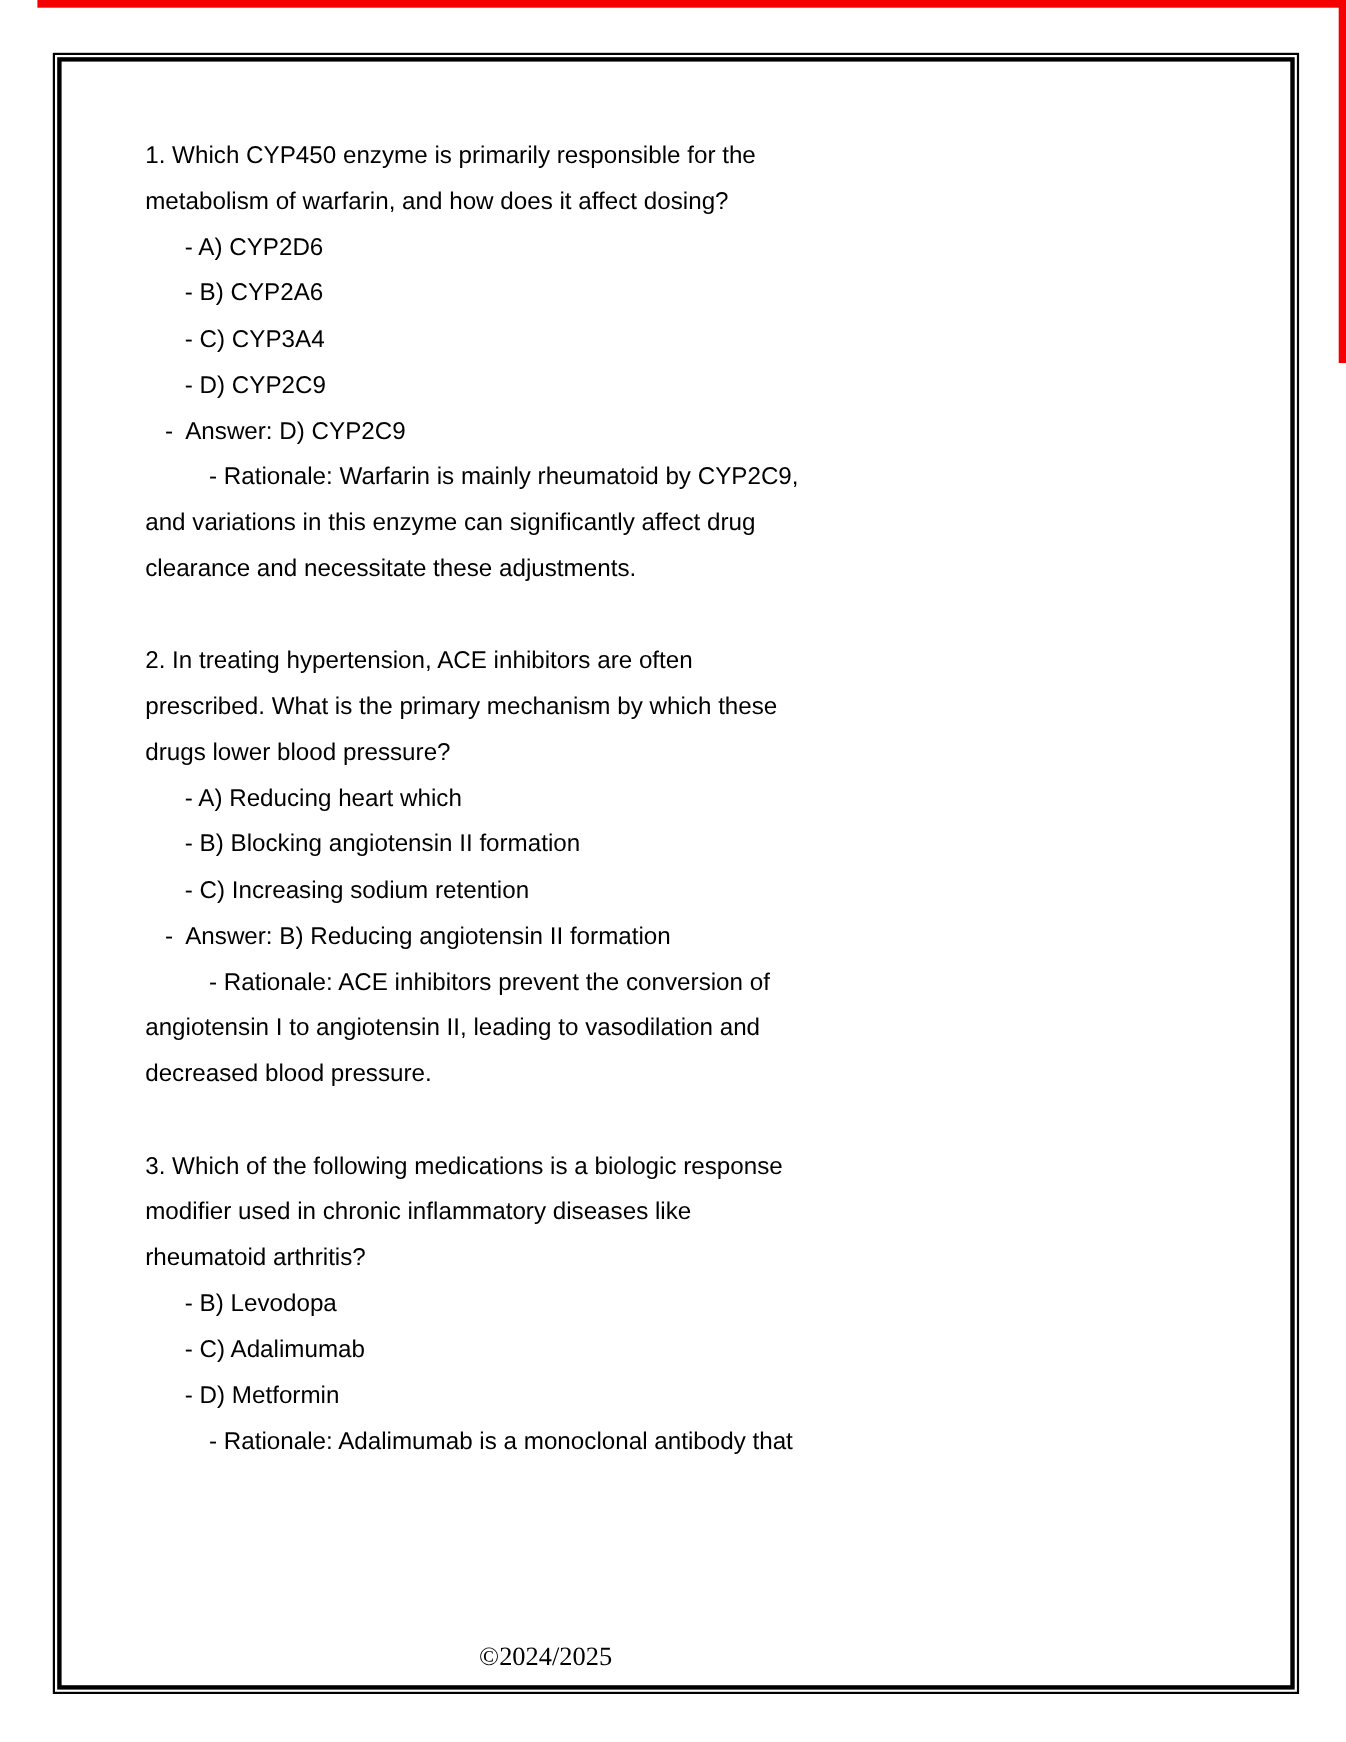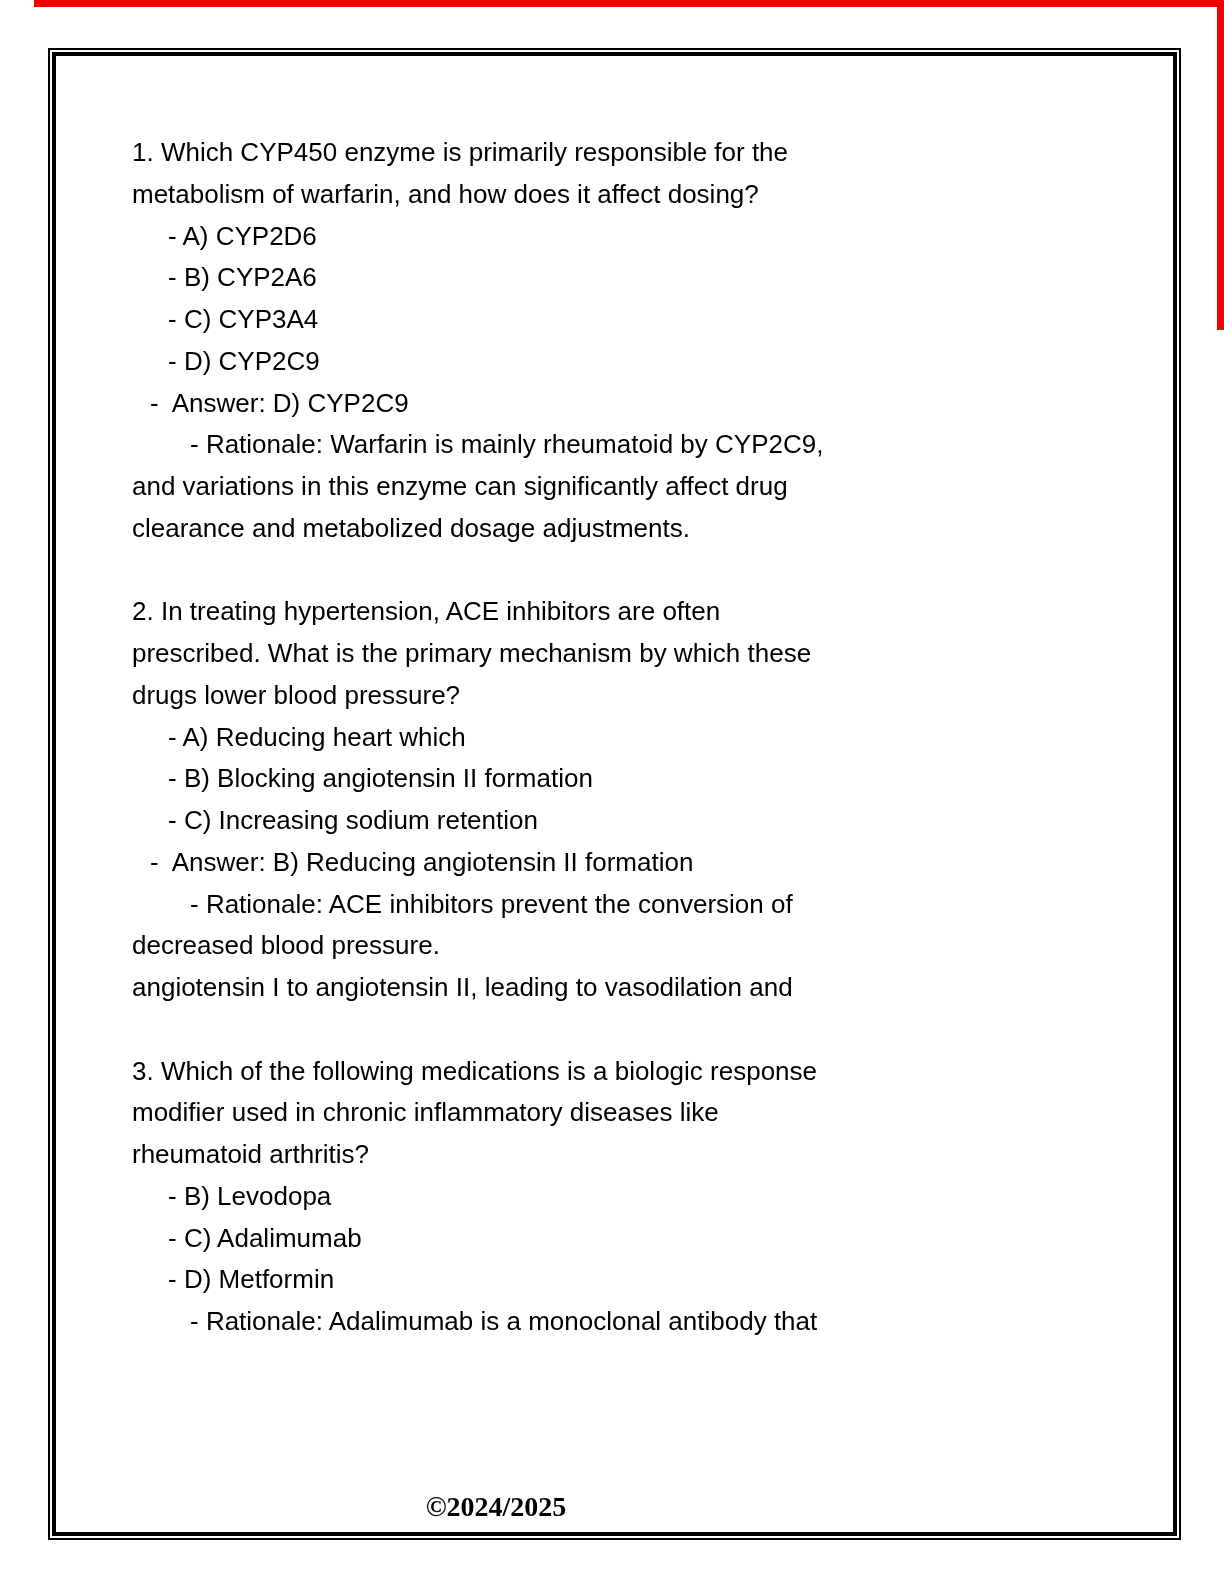--- a/index.html
+++ b/index.html
@@ -48,23 +48,23 @@
     top: 2px;
     right: 2px;
     bottom: 2px;
     border: 4px solid #000000;
   }
 
   
   .content {
     position: absolute;
     left: 132px;
-    top: 132px;
+    top: 120px;
     width: 990px;
-    font-size: 26px;
+    font-size: 22px;
   }
   .qblock { margin: 0 0 41.75px 0; }
   .qblock:last-child { margin-bottom: 0; }
   .line {
     height: 41.75px;
     line-height: 41.75px;
     white-space: pre;
   }
   .line--question, .line--cont { padding-left: 0; }
   .line--option   { padding-left: 36px; }
@@ -73,22 +73,22 @@
   .ans-label { font-weight: normal; }
 
   
   .footer {
     position: absolute;
     left: 48px;
     top: 1494px;
     width: 896px;
     text-align: center;
     font-family: "Liberation Serif", "DejaVu Serif", serif;
-    font-weight: bold;
-    font-size: 28px;
+    font-weight: normal;
+    font-size: 24px;
     line-height: 26px;
     color: #000000;
   }
 </style>
 </head>
 <body>
 
 <div class="canvas">
   <div class="red-bar-top" style="background: rgb(244, 0, 0);"></div>
   <div class="red-bar-right" style="background: rgb(244, 0, 0);"></div>
@@ -101,33 +101,33 @@
       <div class="qblock">
         <div class="line line--question">1. Which CYP450 enzyme is primarily responsible for the</div>
         <div class="line line--cont">metabolism of warfarin, and how does it affect dosing?</div>
         <div class="line line--option">- A) CYP2D6</div>
         <div class="line line--option">- B) CYP2A6</div>
         <div class="line line--option">- C) CYP3A4</div>
         <div class="line line--option">- D) CYP2C9</div>
         <div class="line line--answer"><span>-  </span><span class="ans-label">Answer</span><span>: D) CYP2C9</span></div>
         <div class="line line--rationale">- Rationale: Warfarin is mainly rheumatoid by CYP2C9,</div>
         <div class="line line--cont">and variations in this enzyme can significantly affect drug</div>
-        <div class="line line--cont">clearance and metabolized dosage adjustments.</div>
+        <div class="line line--cont">clearance and necessitate these adjustments.</div>
       </div>
       <div class="qblock">
         <div class="line line--question">2. In treating hypertension, ACE inhibitors are often</div>
         <div class="line line--cont">prescribed. What is the primary mechanism by which these</div>
         <div class="line line--cont">drugs lower blood pressure?</div>
         <div class="line line--option">- A) Reducing heart which</div>
         <div class="line line--option">- B) Blocking angiotensin II formation</div>
         <div class="line line--option">- C) Increasing sodium retention</div>
         <div class="line line--answer"><span>-  </span><span class="ans-label">Answer</span><span>: B) Reducing angiotensin II formation</span></div>
         <div class="line line--rationale">- Rationale: ACE inhibitors prevent the conversion of</div>
+        <div class="line line--cont">angiotensin I to angiotensin II, leading to vasodilation and</div>
         <div class="line line--cont">decreased blood pressure.</div>
-        <div class="line line--cont">angiotensin I to angiotensin II, leading to vasodilation and</div>
       </div>
       <div class="qblock">
         <div class="line line--question">3. Which of the following medications is a biologic response</div>
         <div class="line line--cont">modifier used in chronic inflammatory diseases like</div>
         <div class="line line--cont">rheumatoid arthritis?</div>
         <div class="line line--option">- B) Levodopa</div>
         <div class="line line--option">- C) Adalimumab</div>
         <div class="line line--option">- D) Metformin</div>
         <div class="line line--rationale">- Rationale: Adalimumab is a monoclonal antibody that</div>
       </div>

